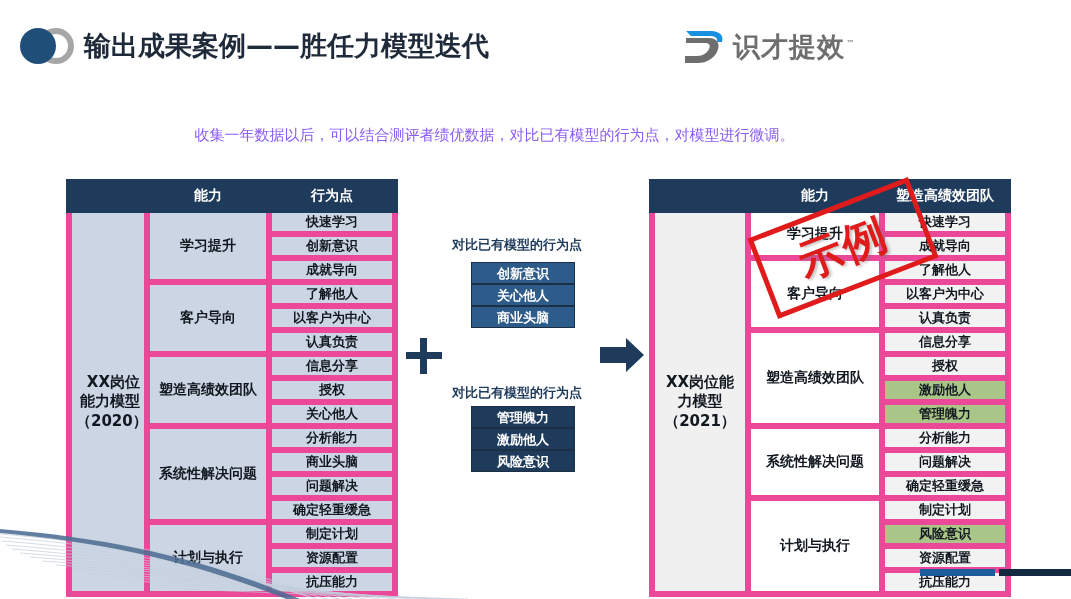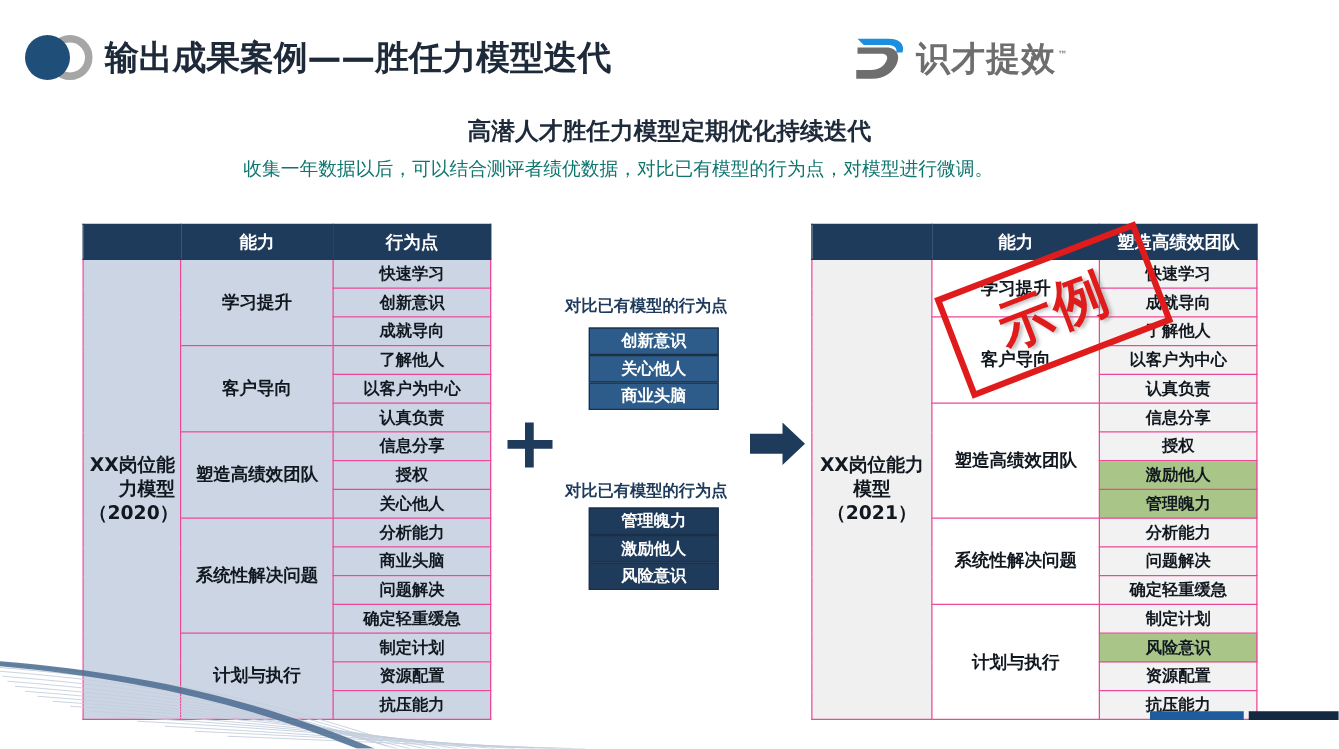--- a/index.html
+++ b/index.html
@@ -65,33 +65,33 @@
   
   #subtitle {
     position: absolute; left: 0; top: 92px; width: 1071px;
     text-align: center;
     font-size: 19px; font-weight: bold;
     color: #1e2a3a;
   }
   #desc {
     position: absolute; left: 0; top: 126px; width: 989px;
     text-align: center;
-    font-size: 15px; color: #0f766e;
+    font-size: 15px; color: #8b5cf6;
   }
 
   
   .tbl {
     position: absolute;
     border-collapse: collapse;
     table-layout: fixed;
     font-size: 13px;
     color: #111820;
   }
   .tbl td, .tbl th {
-    border: 1px solid #ec4899;
+    border: 6px solid #ec4899;
     text-align: center;
     vertical-align: middle;
     padding: 0;
     font-weight: bold;
   }
   .tbl thead th {
     background: #1f3b5c;
     color: #ffffff;
     height: 28px;
     font-size: 14px;
@@ -212,21 +212,20 @@
           <path d="M5 3 H30 C39 3 43 8 41 14 L36 14 C37 10 34 8 29 8 H10 Z" fill="#1a8fe0"></path>
           <path d="M5 10 H28 C36 10 40 16 36 24 C33 30 26 35 17 35 H4 L4 28 H16 C22 28 26 25 28 21 C30 17 28 15 24 15 H5 Z" fill="#6e6e6e"></path>
         </svg>
       </div>
       <div id="brand-text">
         <span>识才提效</span><span id="brand-tm">™</span>
       </div>
     </div>
   </div>
 
-  <div id="subtitle">高潜人才胜任力模型定期优化持续迭代</div>
   <div id="desc">收集一年数据以后，可以结合测评者绩优数据，对比已有模型的行为点，对模型进行微调。</div>
 
   <table class="tbl" id="tbl-left">
     <colgroup>
         <col style="width:78px">
         <col style="width:122px">
         <col style="width:126px">
       </colgroup>
     <thead>
       <tr>

